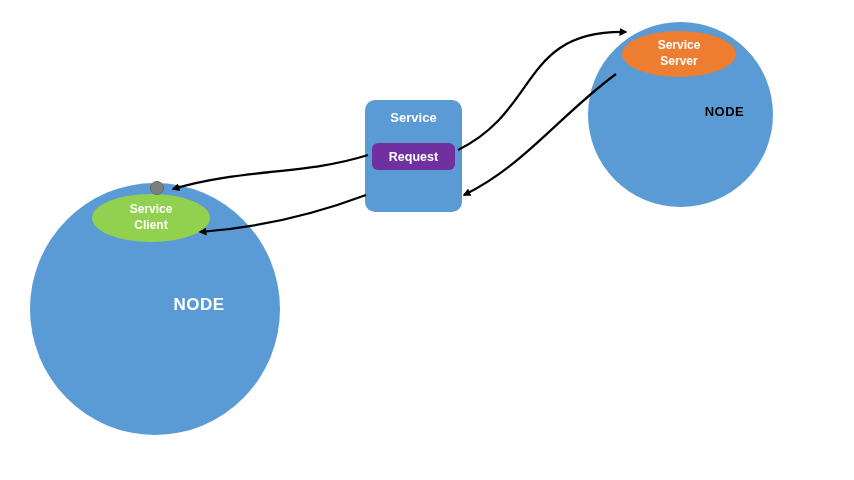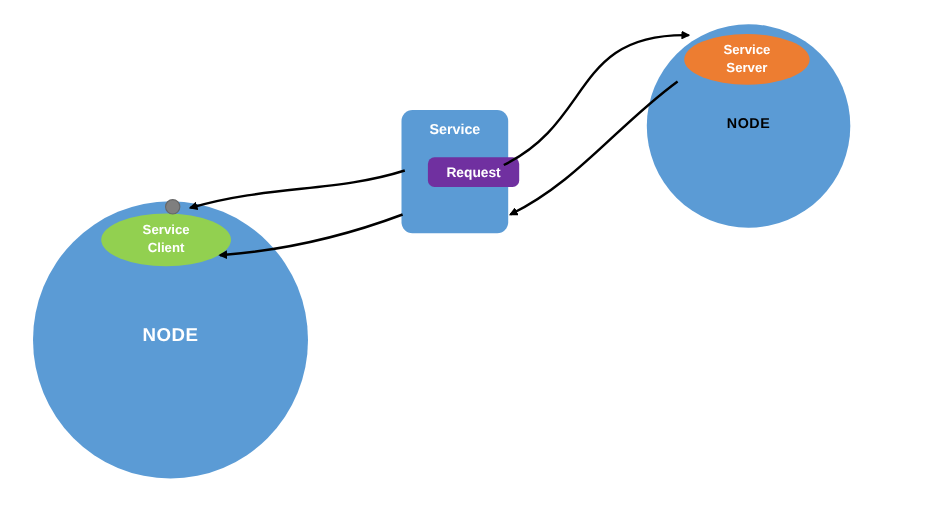--- a/index.html
+++ b/index.html
@@ -27,20 +27,21 @@
   .node-right {
     left: 588px; top: 22px;
     width: 185px; height: 185px;
   }
   .node-label {
     position: absolute;
     width: 100%;
     text-align: center;
     font-weight: bold;
     letter-spacing: 0.5px;
+    margin-left: 44px;
   }
   .node-left .node-label {
     top: 112px;
     color: #ffffff;
     font-size: 17px;
   }
   .node-right .node-label {
     top: 82px;
     color: #000000;
     font-size: 13px;
@@ -96,21 +97,20 @@
   .action-box {
     position: absolute;
     background: #7030a0;
     border-radius: 6px;
     color: #ffffff;
     font-weight: bold;
     font-size: 12.5px;
     display: flex;
     align-items: center;
     justify-content: center;
-    margin-left: 17px;
   }
   .request-box {
     left: 7px; top: 43px;
     width: 83px; height: 27px;
   }
   .response-box {
     left: 4px; top: 81px;
     width: 89px; height: 28px;
   }
   .arrow-layer {

